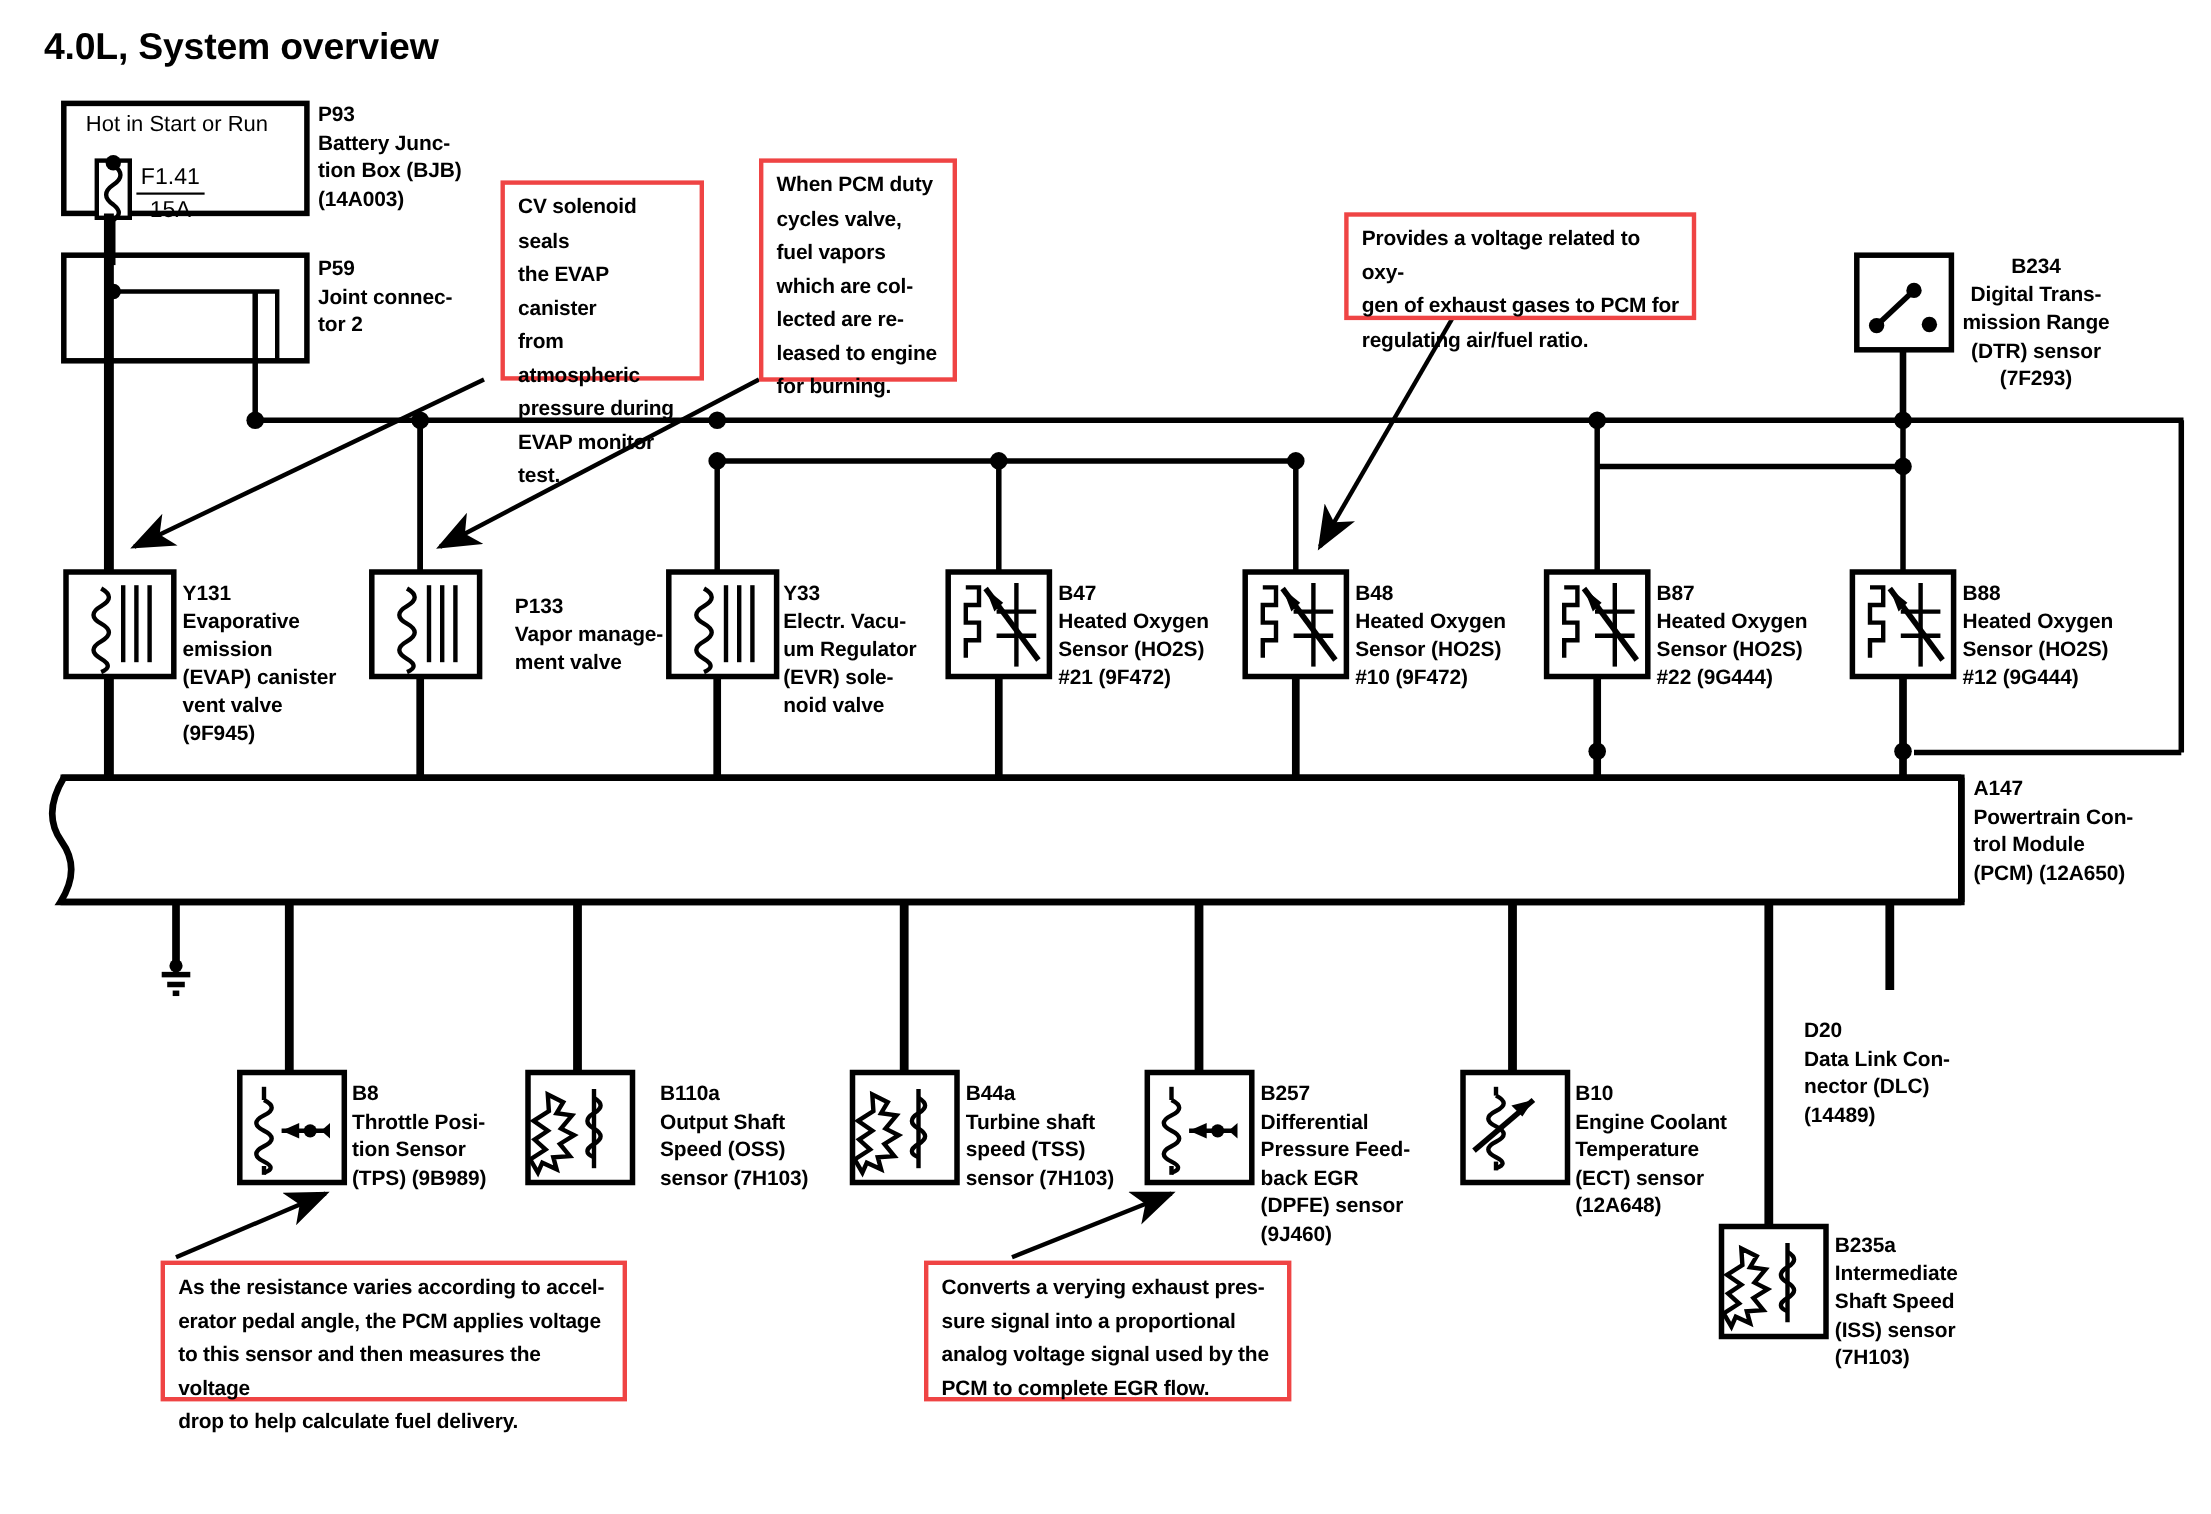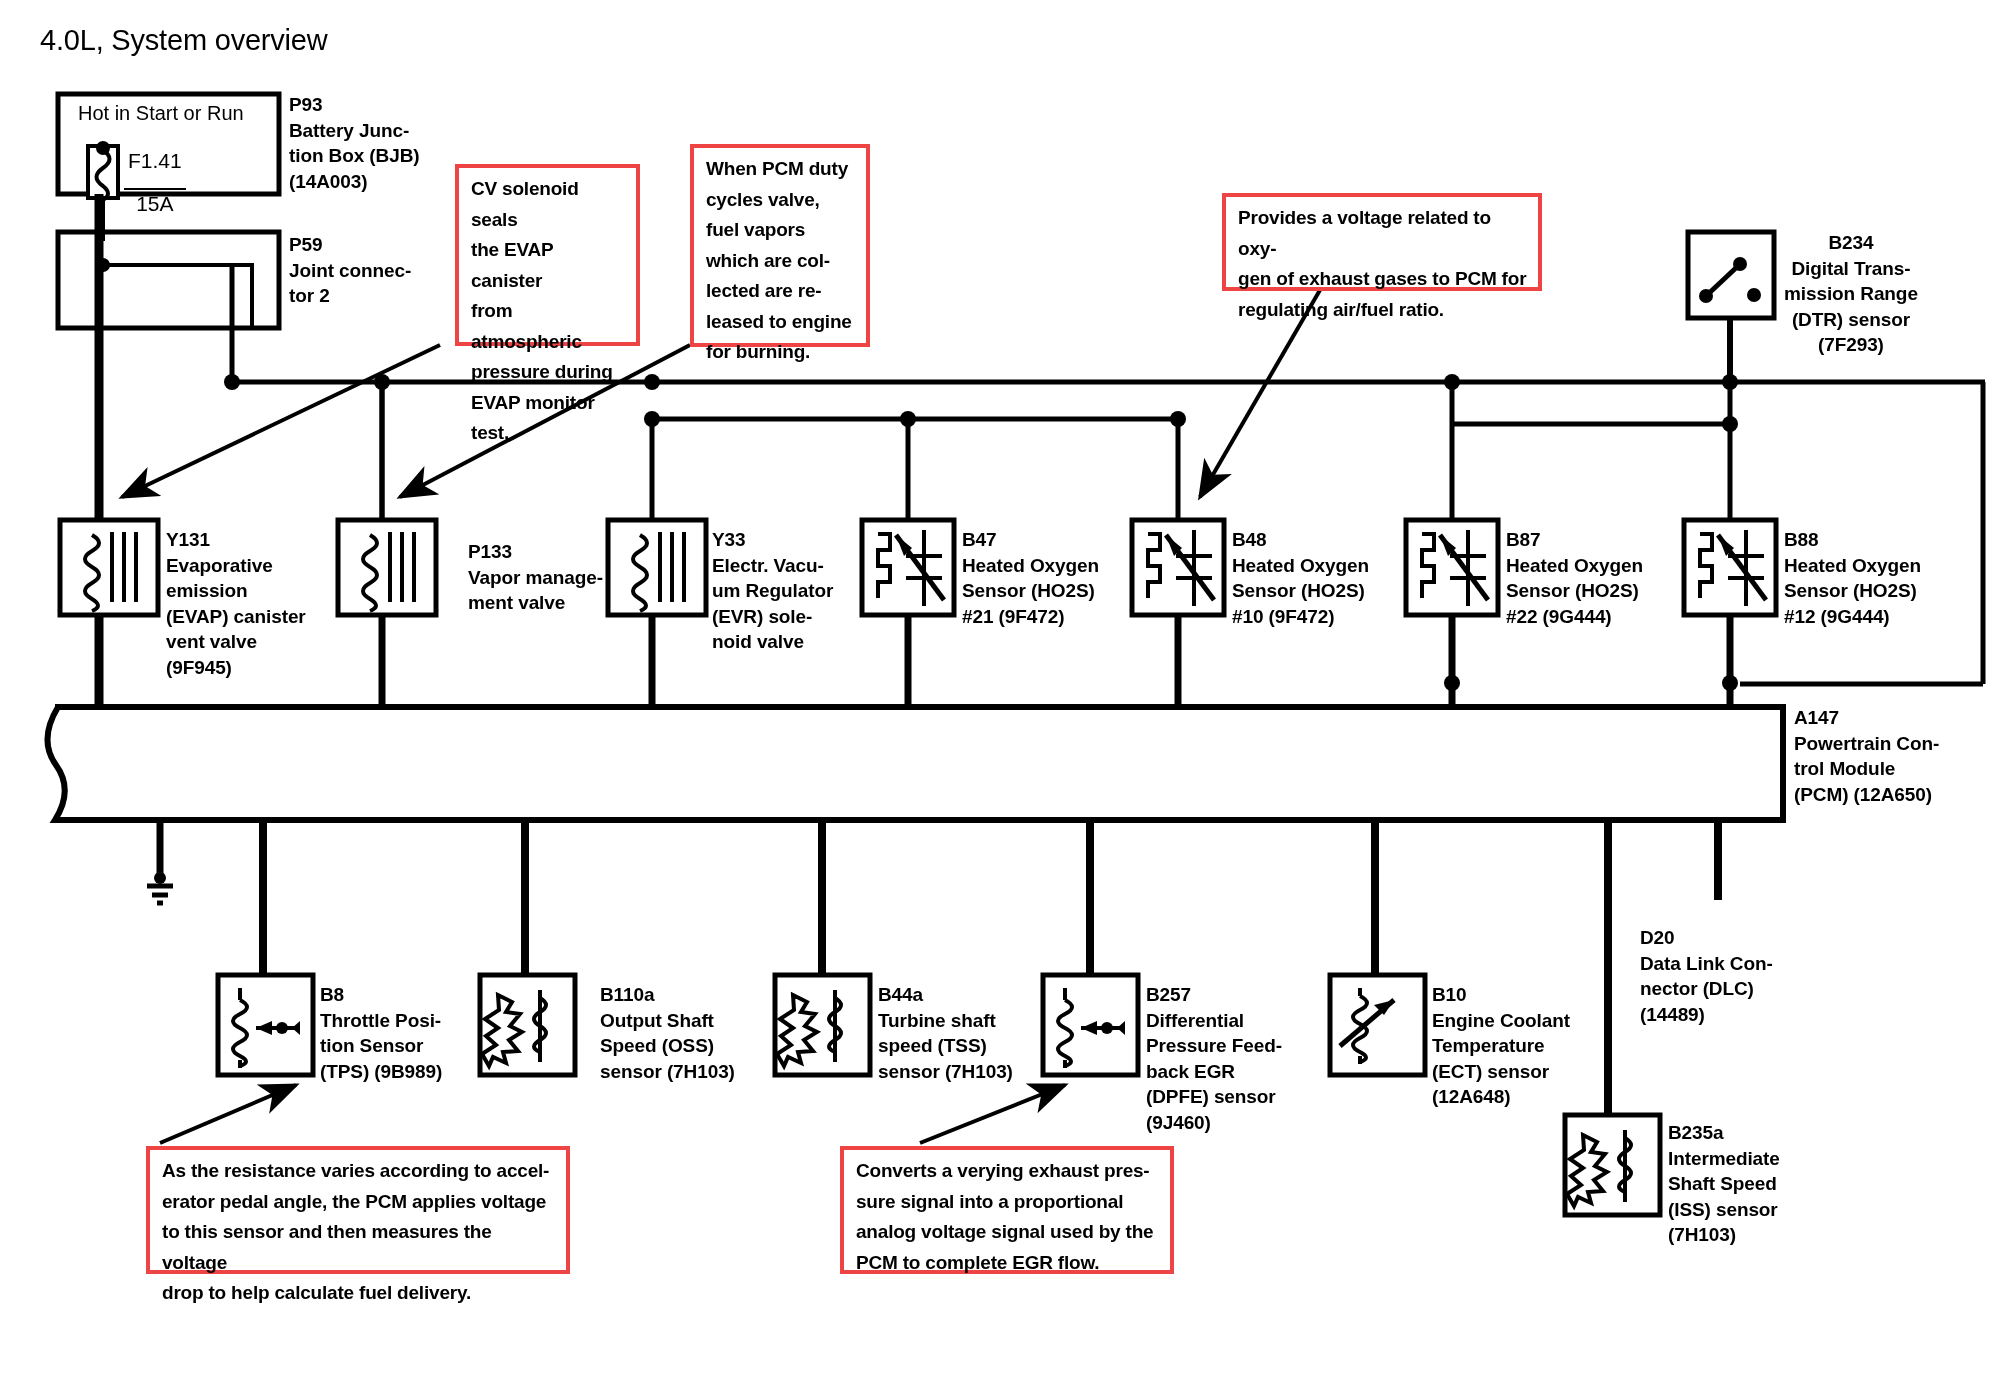--- a/index.html
+++ b/index.html
@@ -11,22 +11,22 @@
     position:relative;
     width:2010px;
     height:1376px;
     background:#ffffff;
     overflow:hidden;
   }
   #svgroot{position:absolute;left:0;top:0;width:2010px;height:1376px;}
 
   .ttl{
     position:absolute;
-    font-size:29px;
-    font-weight:normal;
+    font-size:34px;
+    font-weight:bold;
     letter-spacing:-0.2px;
     white-space:nowrap;
   }
   .lbl{
     position:absolute;
     font-size:19px;
     font-weight:bold;
     line-height:25.5px;
     white-space:pre-line;
     letter-spacing:-0.1px;
@@ -49,21 +49,21 @@
     font-weight:500;
     white-space:nowrap;
   }
   .fuse-lbl{
     position:absolute;
     font-size:21px;
     font-weight:500;
     text-align:center;
     line-height:26px;
   }
-  .fuse-lbl .top{border-bottom:2px solid #000;padding:0 4px 14px 4px;display:inline-block;text-align:center;}
+  .fuse-lbl .top{border-bottom:2px solid #000;padding:0 4px 1px 4px;display:inline-block;text-align:center;}
   .fuse-lbl .bot{display:block;padding-top:1px;}
 </style>
 </head>
 <body>
 
 <div id="stage">
 
   <svg id="svgroot" viewBox="0 0 2010 1376">
     <defs>
       <marker id="arrowhead" markerWidth="11" markerHeight="11" refX="9" refY="4" orient="auto">

